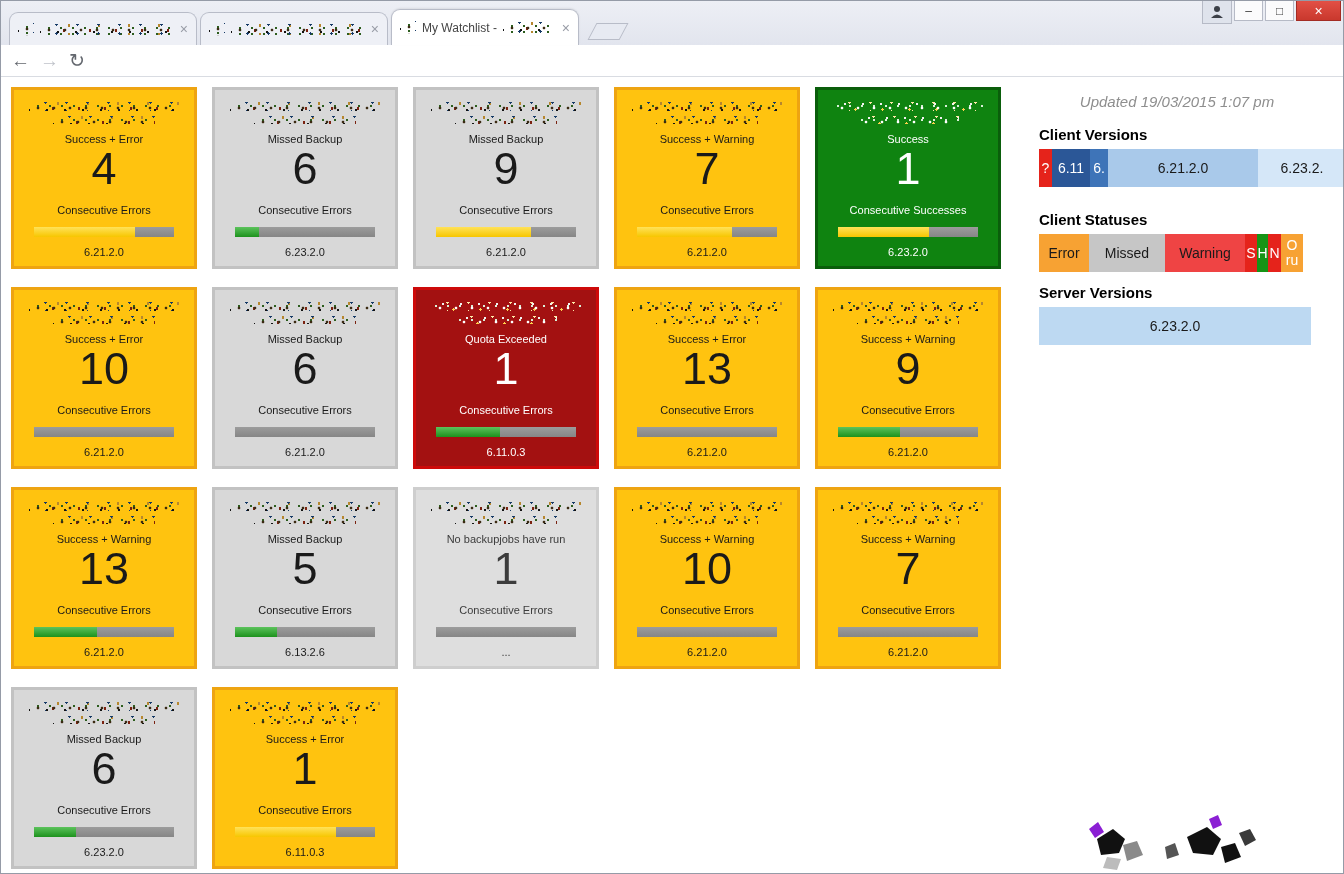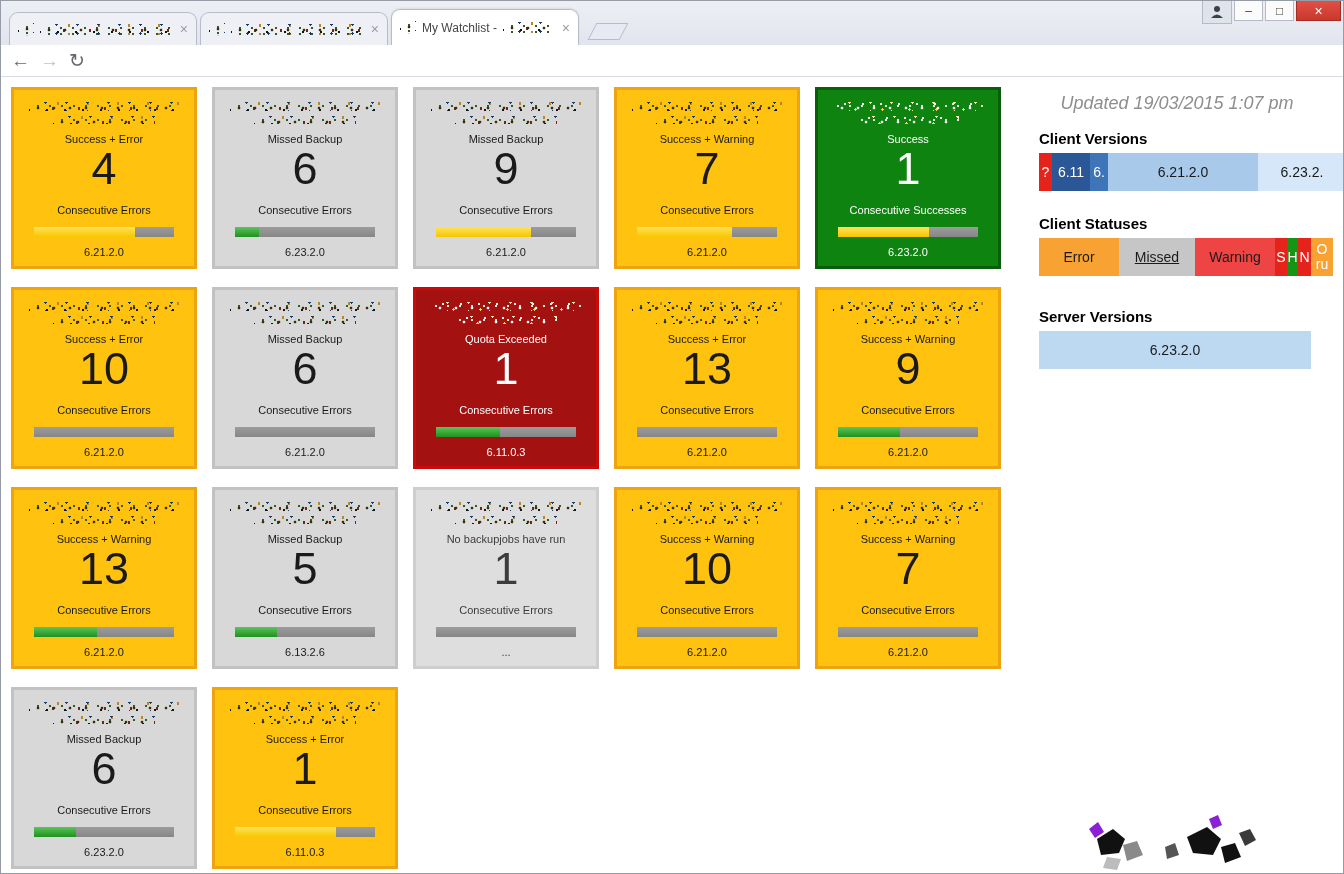--- a/index.html
+++ b/index.html
@@ -80,21 +80,21 @@
       radial-gradient(circle,#ffffff 1.5px,transparent 1.6px),
       radial-gradient(circle,#ffe9a8 1.3px,transparent 1.4px),
       radial-gradient(circle,#d9f0d9 1.2px,transparent 1.3px),
       radial-gradient(circle,#f2f2f2 1.1px,transparent 1.2px),
       radial-gradient(circle,#ffd24d 1.3px,transparent 1.4px);
     background-size:16px 8px,21px 9px,12px 6px,18px 10px,27px 9px;
   }
 
   
   .sidebar{flex:1;overflow:hidden;padding:16px 0 0 26px;position:relative}
-  .updated{font-style:italic;color:#8e8e8e;font-size:18px;text-align:center;padding-right:28px;margin-bottom:16px}
+  .updated{font-style:italic;color:#8e8e8e;font-size:15px;text-align:center;padding-right:28px;margin-bottom:16px}
   .section-title{font-weight:bold;font-size:15px;color:#000;margin:14px 0 6px}
   .bar{height:38px;display:flex;overflow:hidden}
   .segment{display:flex;align-items:center;justify-content:center;font-size:14px;flex:none;overflow:hidden;line-height:1.05;text-align:center}
 
   .logo{position:absolute;right:58px;bottom:2px;width:210px;height:58px}
 </style>
 </head>
 <body>
 
 <div class="window">
@@ -339,30 +339,30 @@
       <div class="bar">
           <div class="segment" style="width: 13px; background: rgb(229, 35, 27); color: rgb(255, 255, 255);">?</div>
           <div class="segment" style="width: 38px; background: rgb(43, 87, 151); color: rgb(255, 255, 255);">6.11</div>
           <div class="segment" style="width: 18px; background: rgb(62, 116, 184); color: rgb(255, 255, 255);">6.</div>
           <div class="segment" style="width: 150px; background: rgb(169, 201, 234); color: rgb(26, 26, 26);">6.21.2.0</div>
           <div class="segment" style="width: 88px; background: rgb(213, 231, 248); color: rgb(26, 26, 26);">6.23.2.</div>
         </div>
 
       <div class="section-title" style="margin-top:24px">Client Statuses</div>
       <div class="bar">
-          <div class="segment" style="width: 80px; background: rgb(247, 162, 51); color: rgb(26, 26, 26);">Error</div>
-          <div class="segment" style="width: 76px; background: rgb(198, 198, 198); color: rgb(26, 26, 26); text-decoration: underline;">Missed</div>
+          <div class="segment" style="width: 50px; background: rgb(247, 162, 51); color: rgb(26, 26, 26);">Error</div>
+          <div class="segment" style="width: 76px; background: rgb(198, 198, 198); color: rgb(26, 26, 26);">Missed</div>
           <div class="segment" style="width: 80px; background: #ef4444; color: rgb(26, 26, 26);">Warning</div>
           <div class="segment" style="width: 12px; background: rgb(229, 35, 27); color: rgb(255, 255, 255);">S</div>
           <div class="segment" style="width: 11px; background: rgb(22, 148, 22); color: rgb(255, 255, 255);">H</div>
           <div class="segment" style="width: 13px; background: rgb(229, 35, 27); color: rgb(255, 255, 255);">N</div>
           <div class="segment" style="width: 22px; background: rgb(247, 162, 51); color: rgb(255, 255, 255);">O ru</div>
         </div>
 
-      <div class="section-title" style="margin-top:32px">Server Versions</div>
+      <div class="section-title" style="margin-top:12px">Server Versions</div>
       <div class="bar">
           <div class="segment" style="width: 272px; background: rgb(189, 217, 242); color: rgb(26, 26, 26);">6.23.2.0</div>
         </div>
 
       <svg class="logo" viewBox="0 0 210 58">
         <polygon points="22,26 38,16 50,26 44,40 26,42" fill="#111"></polygon>
         <polygon points="48,32 62,28 68,42 52,48" fill="#8a8a8a"></polygon>
         <polygon points="32,44 46,46 42,57 28,55" fill="#bcbcbc"></polygon>
         <polygon points="14,16 23,9 29,19 20,25" fill="#8b1fd4"></polygon>
         <polygon points="112,24 132,14 146,26 138,42 118,40" fill="#111"></polygon>

